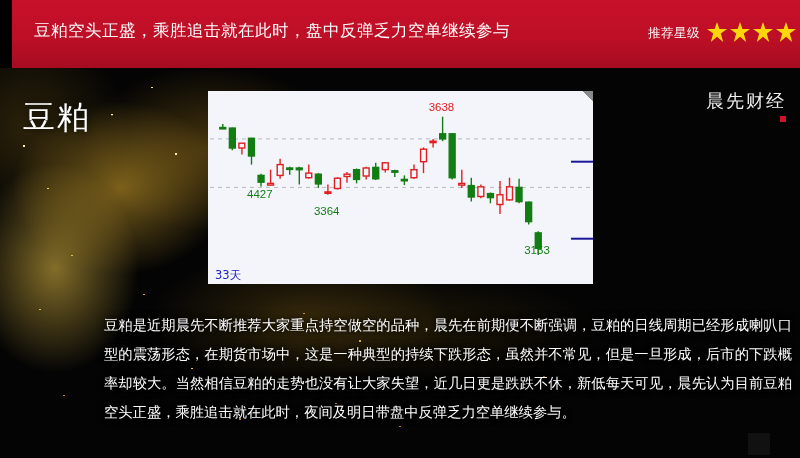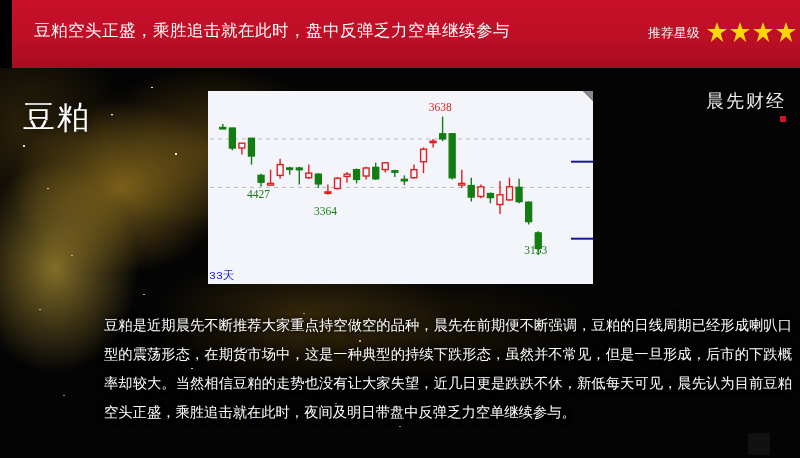--- a/index.html
+++ b/index.html
@@ -106,27 +106,27 @@
   }
   .chart-fold {
     position: absolute; right: 0; top: 0;
     width: 11px; height: 11px;
     background: linear-gradient(225deg, #8a8a8a 0%, #8a8a8a 48%, rgba(0,0,0,0) 50%);
   }
   .chart-svg { position: absolute; left: 0; top: 0; }
 
   .price-tag {
     position: absolute; font-size: 11.5px; white-space: nowrap;
-    font-family: Liberation Serif, serif;
+    font-family: Liberation Sans, sans-serif;
   }
   .price-tag.green { color: #127d12; }
   .price-tag.red   { color: #e02020; }
   .axis-note {
-    position: absolute; left: 1px; bottom: 1px;
-    font-size: 11.5px; color: #2222cc; font-family: Liberation Mono, monospace;
+    position: absolute; left: 7px; bottom: 1px;
+    font-size: 11.5px; color: #2222cc;
   }
 
   
   .body-copy {
     position: absolute; left: 64px; top: 311px; width: 688px;
     font-size: 14.3px; line-height: 29px; color: #ffffff;
     text-align: justify;
     text-shadow: 0 0 4px rgba(0,0,0,0.9), 0 0 9px rgba(0,0,0,0.75);
     margin-left: 40px;
   }

